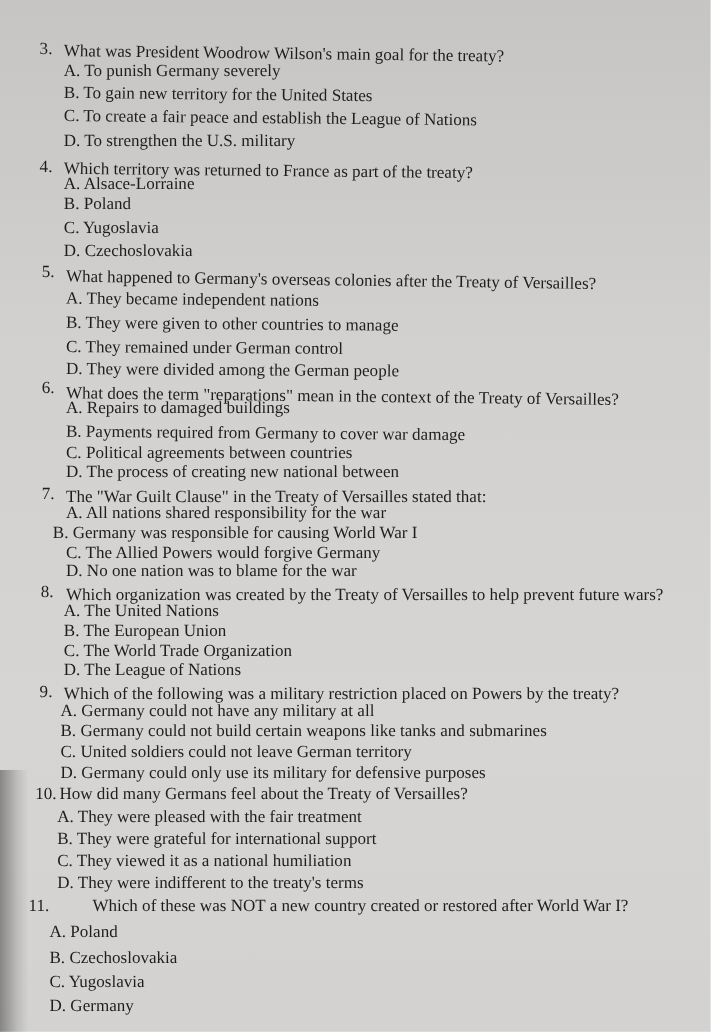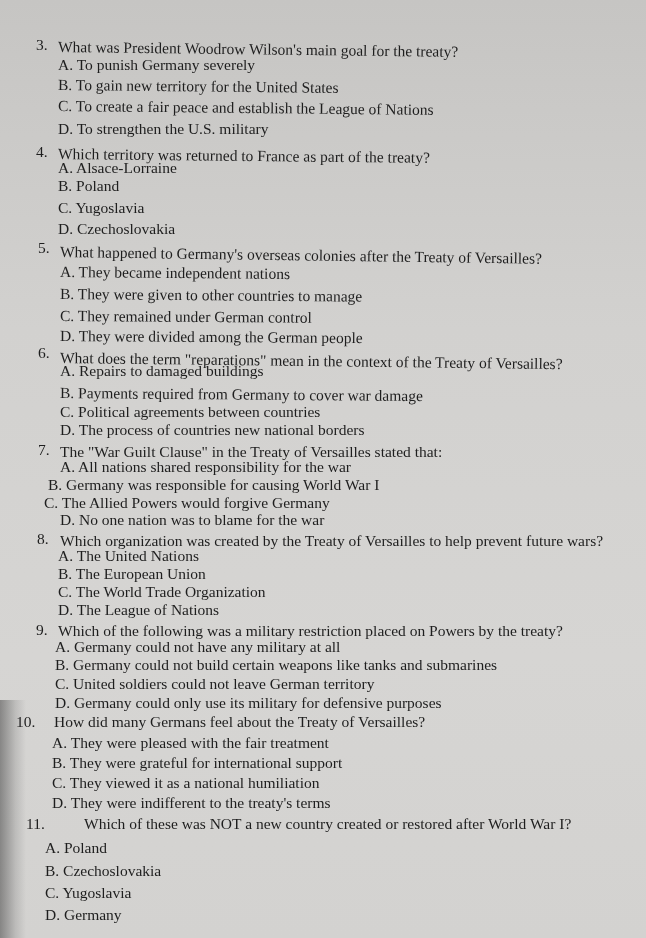--- a/index.html
+++ b/index.html
@@ -50,29 +50,29 @@
     <span class="opt" style="left:60px;top:307px;transform:rotate(0.4deg);transform-origin:left;">C. They remained under German control</span>
     <span class="opt" style="left:60px;top:327px;transform:rotate(0.4deg);transform-origin:left;">D. They were divided among the German people</span>
   </div>
 
   <div>
     <span class="q" style="left:38px;top:344px;">6.</span>
     <span class="q" style="left:60px;top:349px;transform:rotate(0.7deg);transform-origin:left;">What does the term "reparations" mean in the context of the Treaty of Versailles?</span>
     <span class="opt" style="left:60px;top:362px;">A. Repairs to damaged buildings</span>
     <span class="opt" style="left:60px;top:384px;transform:rotate(0.5deg);transform-origin:left;">B. Payments required from Germany to cover war damage</span>
     <span class="opt" style="left:60px;top:403px;">C. Political agreements between countries</span>
-    <span class="opt" style="left:60px;top:421px;">D. The process of countries new national borders</span>
+    <span class="opt" style="left:60px;top:421px;">D. The process of creating new national between</span>
   </div>
 
   <div>
     <span class="q" style="left:38px;top:441px;">7.</span>
     <span class="q" style="left:60px;top:443px;">The "War Guilt Clause" in the Treaty of Versailles stated that:</span>
     <span class="opt" style="left:60px;top:458px;">A. All nations shared responsibility for the war</span>
     <span class="opt" style="left:48px;top:476px;">B. Germany was responsible for causing World War I</span>
-    <span class="opt" style="left:44px;top:494px;">C. The Allied Powers would forgive Germany</span>
+    <span class="opt" style="left:60px;top:494px;">C. The Allied Powers would forgive Germany</span>
     <span class="opt" style="left:60px;top:511px;">D. No one nation was to blame for the war</span>
   </div>
 
   <div>
     <span class="q" style="left:37px;top:530px;">8.</span>
     <span class="q" style="left:60px;top:532px;">Which organization was created by the Treaty of Versailles to help prevent future wars?</span>
     <span class="opt" style="left:58px;top:547px;">A. The United Nations</span>
     <span class="opt" style="left:58px;top:565px;">B. The European Union</span>
     <span class="opt" style="left:58px;top:583px;">C. The World Trade Organization</span>
     <span class="opt" style="left:58px;top:601px;">D. The League of Nations</span>
@@ -81,21 +81,21 @@
   <div>
     <span class="q" style="left:36px;top:621px;">9.</span>
     <span class="q" style="left:58px;top:622px;">Which of the following was a military restriction placed on Powers by the treaty?</span>
     <span class="opt" style="left:55px;top:638px;">A. Germany could not have any military at all</span>
     <span class="opt" style="left:55px;top:656px;">B. Germany could not build certain weapons like tanks and submarines</span>
     <span class="opt" style="left:55px;top:675px;">C. United soldiers could not leave German territory</span>
     <span class="opt" style="left:55px;top:694px;">D. Germany could only use its military for defensive purposes</span>
   </div>
 
   <div>
-    <span class="q" style="left:16px;top:713px;">10.</span>
+    <span class="q" style="left:32px;top:713px;">10.</span>
     <span class="q" style="left:54px;top:713px;">How did many Germans feel about the Treaty of Versailles?</span>
     <span class="opt" style="left:52px;top:734px;">A. They were pleased with the fair treatment</span>
     <span class="opt" style="left:52px;top:754px;">B. They were grateful for international support</span>
     <span class="opt" style="left:52px;top:774px;">C. They viewed it as a national humiliation</span>
     <span class="opt" style="left:52px;top:794px;">D. They were indifferent to the treaty's terms</span>
   </div>
 
   <div>
     <span class="q" style="left:26px;top:815px;">11.</span>
     <span class="q" style="left:48px;top:815px;margin-left:36px;">Which of these was NOT a new country created or restored after World War I?</span>

